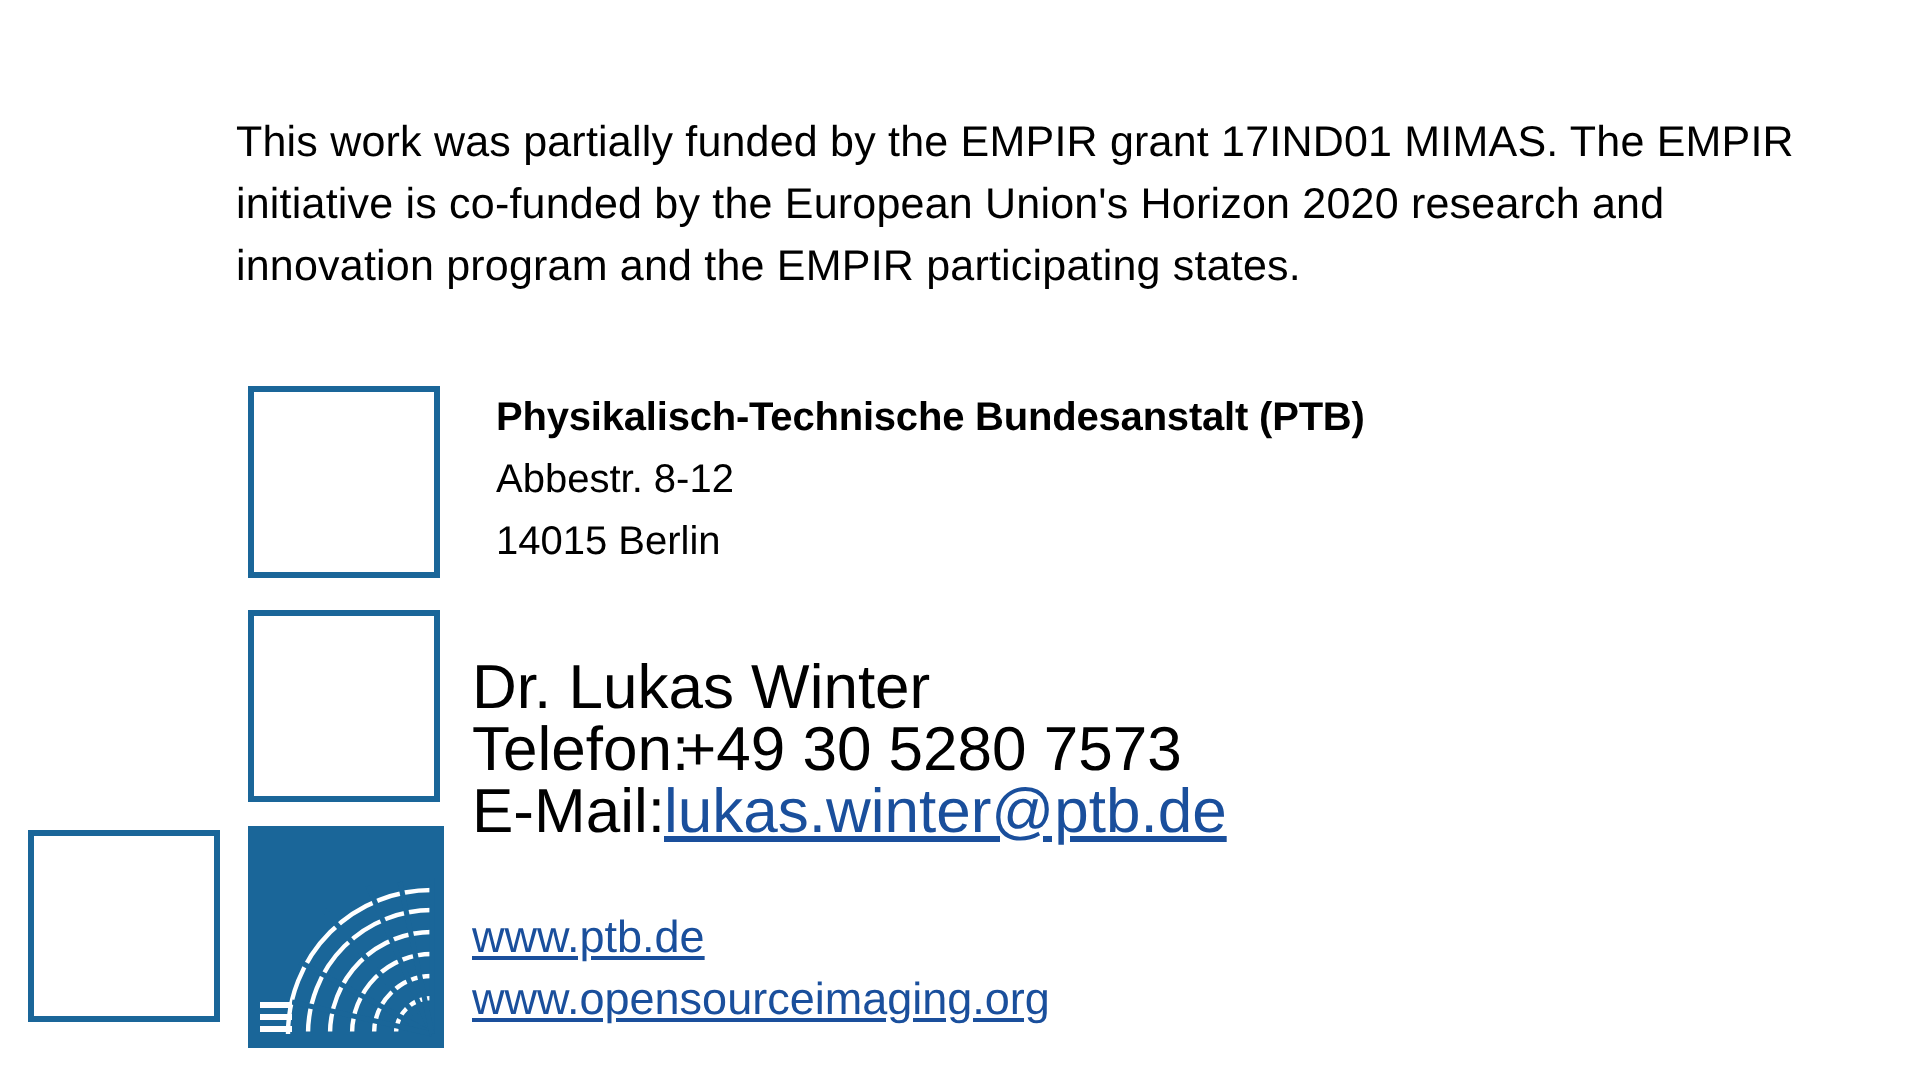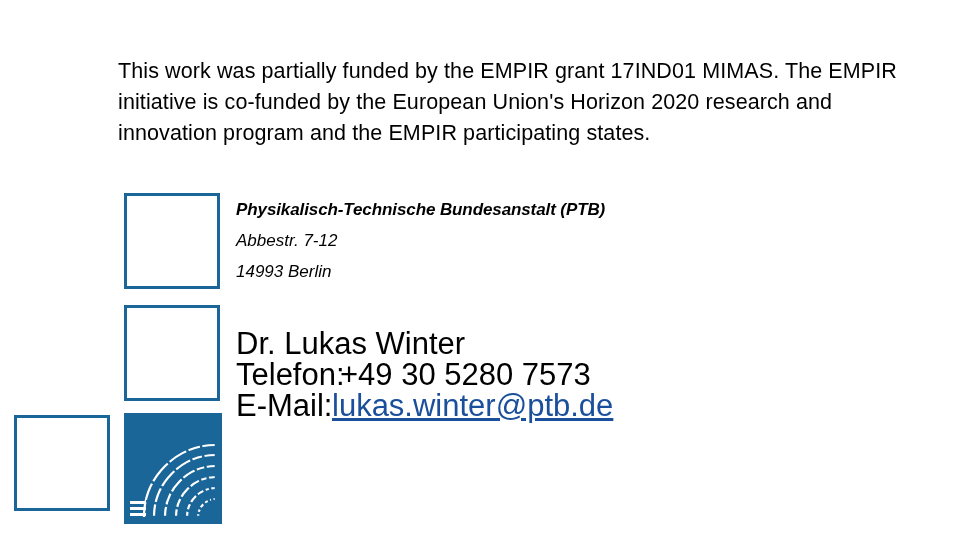--- a/index.html
+++ b/index.html
@@ -71,25 +71,24 @@
     background: #1A6699;
     overflow: hidden;
   }
   .logo-tile svg {
     display: block;
   }
 
   
   .addr {
     position: absolute;
-    left: 236px;
+    left: 248px;
     top: 194px;
-    font-size: 17px;
+    font-size: 20px;
     line-height: 31px;
-    font-style: italic;
   }
   .addr .org {
     font-weight: bold;
     letter-spacing: -0.1px;
   }
 
   
   .contact {
     position: absolute;
     left: 236px;
@@ -156,28 +155,32 @@
       <g fill="#ffffff">
         <rect x="6" y="88" width="16" height="3"></rect>
         <rect x="6" y="94" width="16" height="3"></rect>
         <rect x="6" y="100" width="16" height="3"></rect>
       </g>
     </svg>
   </div>
 
   <div class="addr">
     <div class="org">Physikalisch-Technische Bundesanstalt (PTB)</div>
-    <div>Abbestr. 7-12</div>
-    <div>14993 Berlin</div>
+    <div>Abbestr. 8-12</div>
+    <div>14015 Berlin</div>
   </div>
 
   <div class="contact">
     <div class="row">Dr. Lukas Winter</div>
     <div class="row">
       <span class="lbl lbl-phone">Telefon:</span><span>+49 30 5280 7573</span>
     </div>
     <div class="row">
       <span class="lbl lbl-mail">E-Mail:</span><a class="link" href="#">lukas.winter@ptb.de</a>
     </div>
   </div>
 
+  <div class="weblinks">
+    <div><a class="link" href="#">www.ptb.de</a></div>
+    <div><a class="link" href="#">www.opensourceimaging.org</a></div>
+  </div>
 
 </div>
 
 </body></html>

